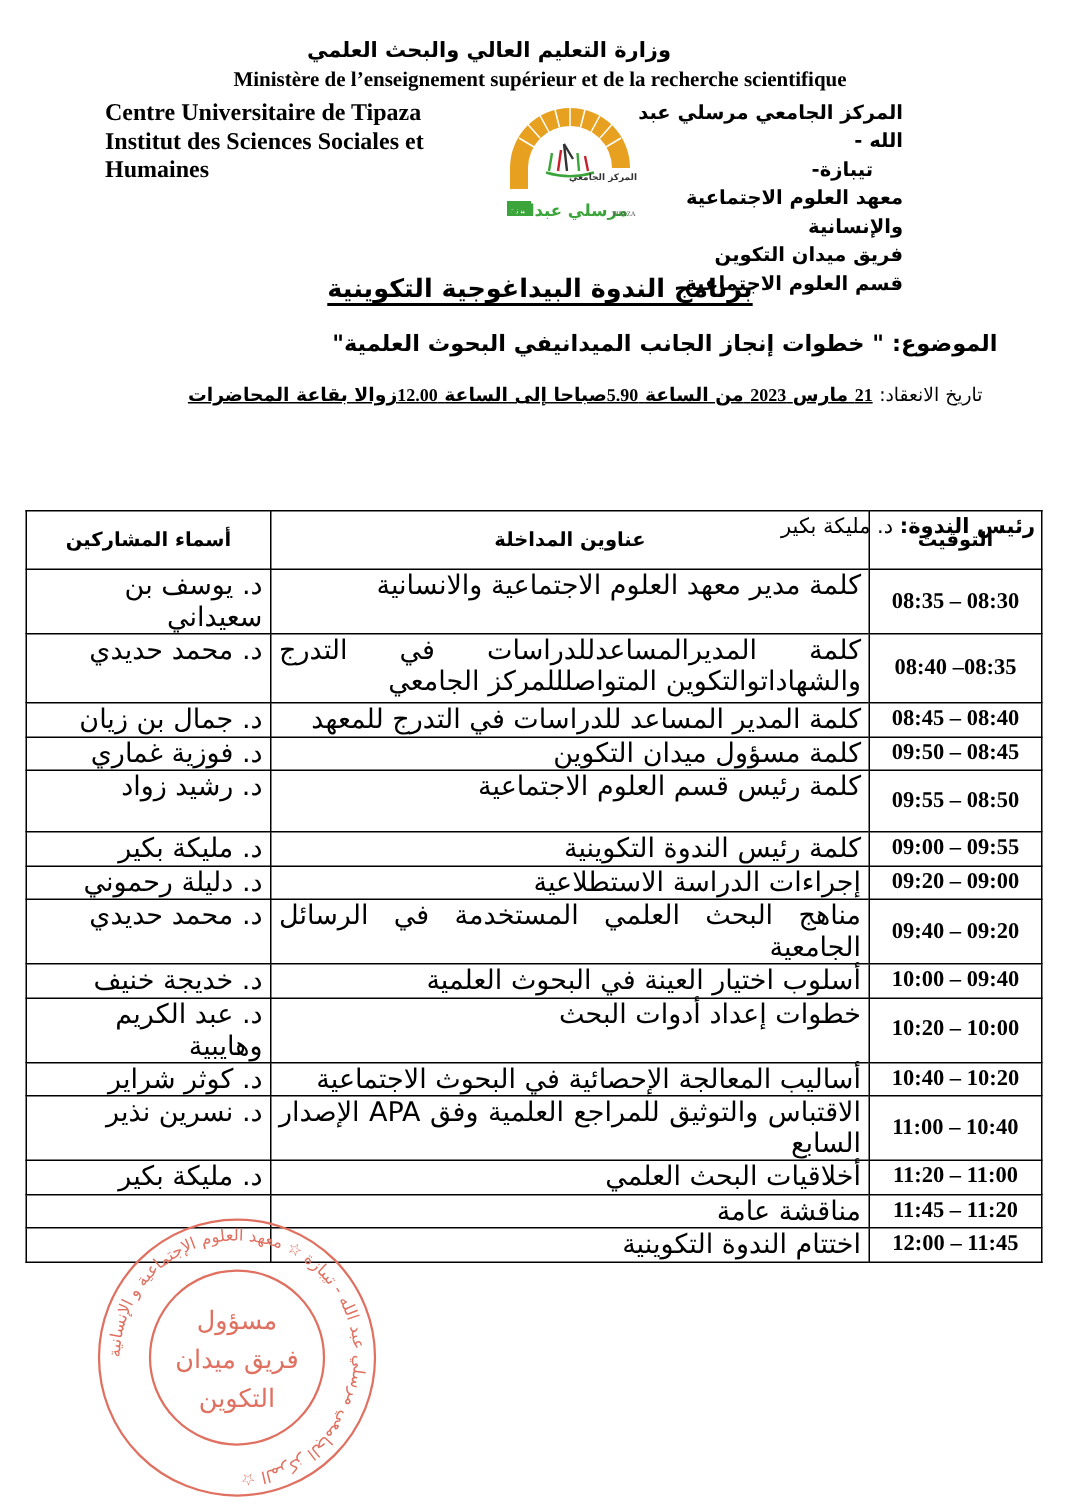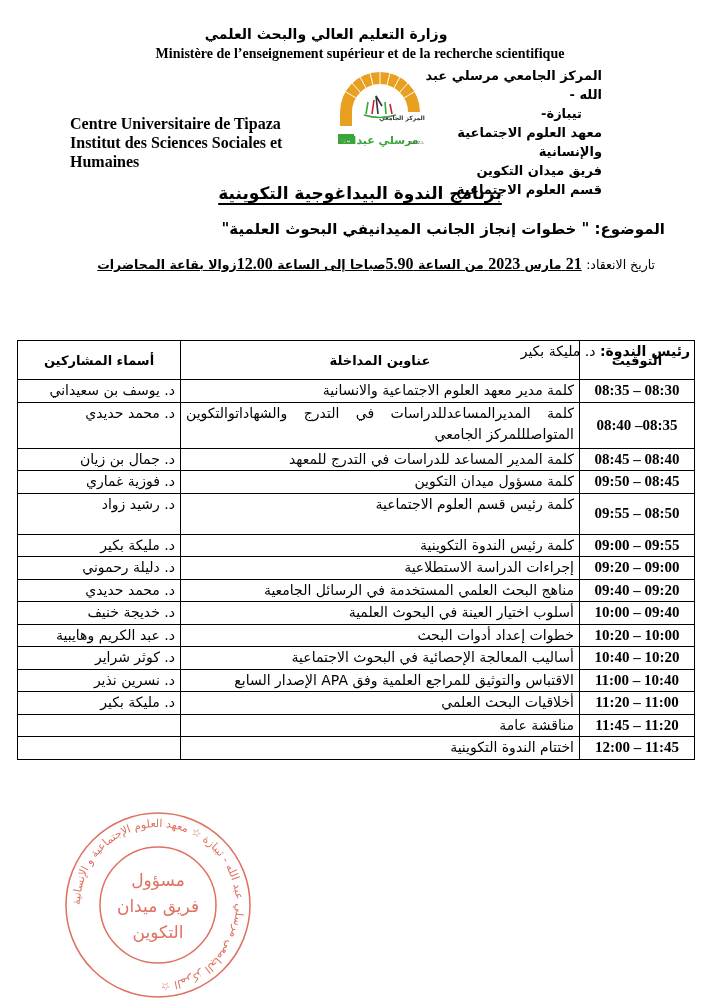--- a/index.html
+++ b/index.html
@@ -1,33 +1,33 @@
 <!DOCTYPE html>
 <html><head>
 <meta charset="utf-8">
 <style>
   html, body { margin:0; padding:0; background:#ffffff; }
   body { width:720px; height:1006px; position:relative; overflow:hidden; color:#000; font-family:"Liberation Serif", serif; }
   .abs { position:absolute; }
   .ar { direction:rtl; font-family:"DejaVu Sans", sans-serif; }
   .ministry-ar { left:0; width:652px; top:26px; text-align:center; font-size:14px; font-weight:bold; }
   .ministry-fr { left:0; width:720px; top:46px; text-align:center; font-size:14px; font-weight:bold; font-family:"Liberation Serif", serif; }
-  .fr-block { left:70px; top:66px; width:240px; font-size:16px; font-weight:bold; line-height:19px; font-family:"Liberation Serif", serif;margin-top:48px; }
+  .fr-block { left:70px; top:66px; width:240px; font-size:16px; font-weight:bold; line-height:19px; font-family:"Liberation Serif", serif; }
   .ar-block { right:118px; top:66px; width:190px; font-size:13px; font-weight:bold; line-height:19px; text-align:right; }
   .logo { left:330px; top:62px; width:105px; height:92px; }
   .program-title { left:0; width:720px; top:183px; text-align:center; font-size:17px; font-weight:bold; }
   .program-title span { text-decoration:underline; text-decoration-thickness:2px; text-underline-offset:4px; }
   .topic { right:55px; top:220px; font-size:15px; font-weight:bold; }
   .date-line { right:65px; top:255px; font-size:12.5px; font-weight:bold; white-space:nowrap; }
   .date-line .u { text-decoration:underline; }
-  .date-line .num { font-family:"Liberation Serif", serif; font-size:16px; }
+  .date-line .num { font-family:"Liberation Serif", serif; font-size:12px; }
   .chair { right:30px; top:312px; font-size:14px;margin-top:31px; }
   .chair b { font-weight:bold; }
   table.prog { position:absolute; left:17px; top:340px; width:678px; border-collapse:collapse; direction:rtl; }
-  table.prog td, table.prog th { border:1.3px solid #000; padding:0 5px; font-family:"DejaVu Sans", sans-serif; font-size:14px; vertical-align:top; text-align:right; }
+  table.prog td, table.prog th { border:1.3px solid #000; padding:0 5px; font-family:"DejaVu Sans", sans-serif; font-size:18px; vertical-align:top; text-align:right; }
   table.prog th { height:38px; font-weight:bold; font-size:13px; text-align:center; vertical-align:middle; }
   table.prog td.time { width:104px; text-align:center; vertical-align:middle; font-family:"Liberation Serif", serif; font-weight:bold; font-size:15px; direction:ltr; white-space:nowrap; }
   table.prog td.title { width:388px; text-align:justify; text-align-last:right; line-height:21px; }
   table.prog td.name { width:152px; line-height:21px; }
   table.prog tr { height:22.5px; }
   .stamp { left:58px; top:808px; width:200px; height:195px; }
 </style>
 </head>
 <body>
 

